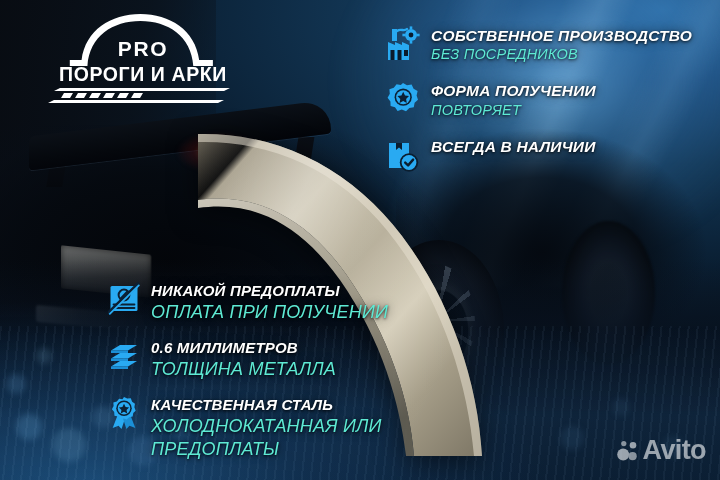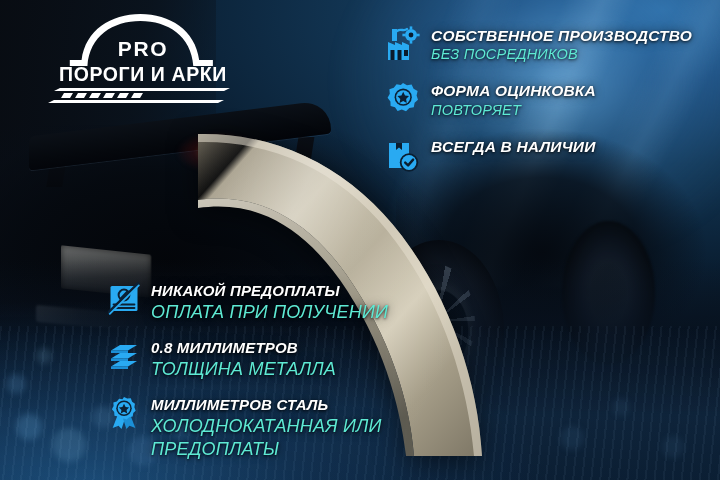--- a/index.html
+++ b/index.html
@@ -309,21 +309,21 @@
       <svg class="feat-icon" viewBox="0 0 34 36">
         <path d="M17,2 L21,4.2 L25.6,3.6 L27.6,7.8 L31.6,10 L30.6,14.5 L32,18.8 L28.6,21.8
                  L27.8,26.3 L23.3,27 L20,30.2 L15.8,28.6 L11.6,30 L9,26.2 L4.6,25 L4.4,20.4
                  L1.6,16.8 L3.8,12.8 L3.4,8.2 L7.8,6.8 L10.6,3.2 L14.8,4 Z" fill="#29aaf2"></path>
         <circle cx="17.2" cy="16.2" r="8.6" fill="#0c2135"></circle>
         <circle cx="17.2" cy="16.2" r="7" fill="#29aaf2"></circle>
         <path d="M17.2,10.8 L19,14.5 L23,15.1 L20.1,18 L20.8,22 L17.2,20.1 L13.6,22 L14.3,18
                  L11.4,15.1 L15.4,14.5 Z" fill="#0c2135"></path>
       </svg>
       <div class="feat-text">
-        <div class="feat-title">ФОРМА ОЦИНКОВКА</div>
+        <div class="feat-title">ФОРМА ПОЛУЧЕНИИ</div>
         <div class="feat-sub">ПОВТОРЯЕТ</div>
       </div>
     </div>
 
     <div class="feat">
       <svg class="feat-icon" viewBox="0 0 34 36">
         <path d="M3,6 L3,31 L23,31 L23,6 Z" fill="#29aaf2"></path>
         <path d="M10,6 L10,13 L13,10.6 L16,13 L16,6 Z" fill="#0b1e30"></path>
         <circle cx="23" cy="25.5" r="9.2" fill="#0b1e30"></circle>
         <circle cx="23" cy="25.5" r="7.4" fill="#29aaf2"></circle>
@@ -356,40 +356,49 @@
     <div class="feat">
       <svg class="feat-icon" viewBox="0 0 32 34">
         <path d="M3,11.5 L12,6 L29,6 L20,11.5 Z" fill="#29aaf2"></path>
         <path d="M3,11.5 L20,11.5 L20,14 L3,14 Z" fill="#1b8fd6"></path>
         <path d="M3,19.5 L12,14 L29,14 L20,19.5 Z" fill="#29aaf2"></path>
         <path d="M3,19.5 L20,19.5 L20,22 L3,22 Z" fill="#1b8fd6"></path>
         <path d="M3,27.5 L12,22 L29,22 L20,27.5 Z" fill="#29aaf2"></path>
         <path d="M3,27.5 L20,27.5 L20,30 L3,30 Z" fill="#1b8fd6"></path>
       </svg>
       <div class="feat-text">
-        <div class="feat-title">0.8 МИЛЛИМЕТРОВ</div>
+        <div class="feat-title">0.6 МИЛЛИМЕТРОВ</div>
         <div class="feat-sub">ТОЛЩИНА МЕТАЛЛА</div>
       </div>
     </div>
 
     <div class="feat">
       <svg class="feat-icon" viewBox="0 0 32 36">
         <path d="M9,21 L4,34 L10.2,31.6 L13.4,35 L17,24 Z" fill="#29aaf2"></path>
         <path d="M23,21 L28,34 L21.8,31.6 L18.6,35 L15,24 Z" fill="#1b8fd6"></path>
         <path d="M16,1 L19.4,2.6 L23.2,2.4 L24.6,6 L27.6,8.2 L27,12 L28.4,15.5 L25.8,18
                  L25.2,21.8 L21.5,22.6 L18.8,25 L15.4,23.8 L11.8,24.8 L9.6,21.8 L5.9,20.8
                  L5.6,17 L3.2,14.1 L5,10.7 L4.7,6.9 L8.4,5.8 L10.8,2.8 L14.4,3.5 Z" fill="#29aaf2"></path>
         <circle cx="16" cy="13" r="8.2" fill="#0d2235"></circle>
         <circle cx="16" cy="13" r="6.6" fill="#29aaf2"></circle>
         <path d="M16,8.2 L17.7,11.6 L21.4,12.1 L18.7,14.7 L19.4,18.4 L16,16.6 L12.6,18.4
                  L13.3,14.7 L10.6,12.1 L14.3,11.6 Z" fill="#0d2235"></path>
       </svg>
       <div class="feat-text">
-        <div class="feat-title">МИЛЛИМЕТРОВ СТАЛЬ</div>
+        <div class="feat-title">КАЧЕСТВЕННАЯ СТАЛЬ</div>
         <div class="feat-sub nowrap">ХОЛОДНОКАТАННАЯ ИЛИ</div>
         <div class="feat-sub nowrap">ПРЕДОПЛАТЫ</div>
       </div>
     </div>
 
   </div>
 
+  <div id="avito-watermark">
+    <svg width="24" height="24" viewBox="0 0 24 24">
+      <circle cx="7.2" cy="15.4" r="6.0" fill="#f2f4f6"></circle>
+      <circle cx="16.6" cy="17.2" r="4.1" fill="#d6dade"></circle>
+      <circle cx="17.0" cy="6.2" r="3.3" fill="#f2f4f6"></circle>
+      <circle cx="7.8" cy="4.6" r="2.6" fill="#d6dade"></circle>
+    </svg>
+    <span class="avito-word">Avito</span>
+  </div>
 
 </div>
 
 </body></html>

